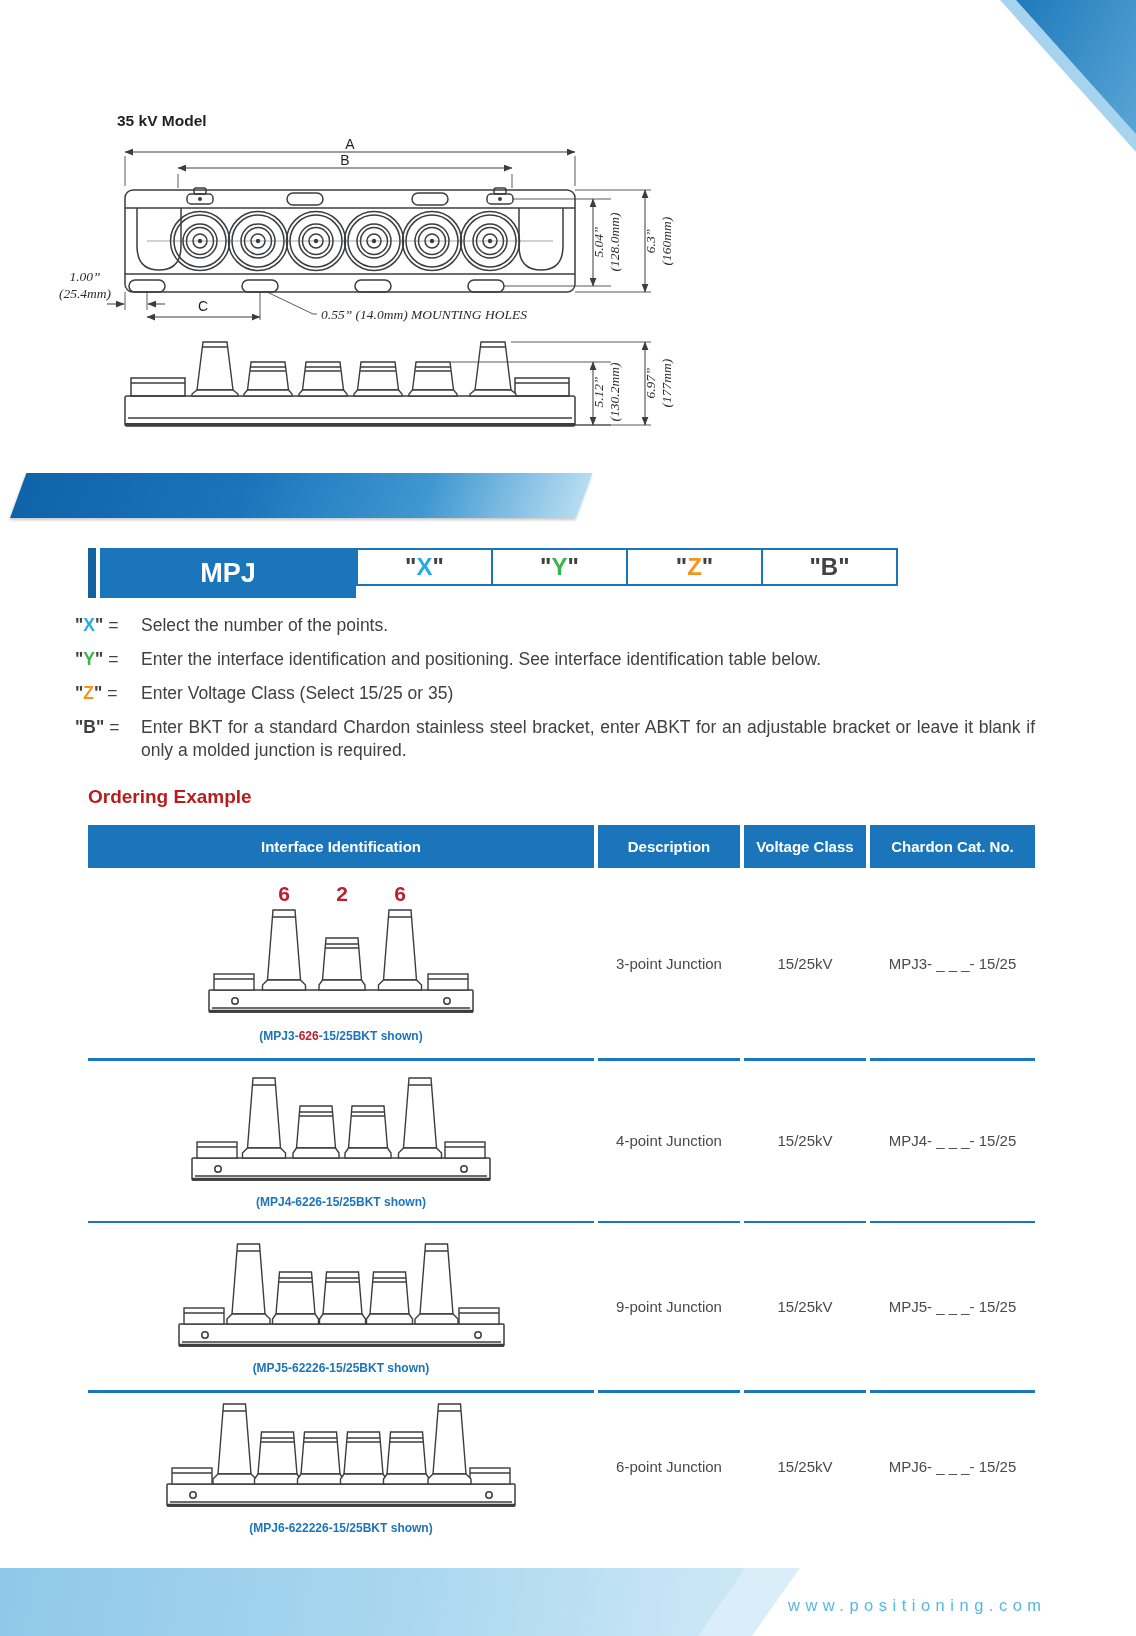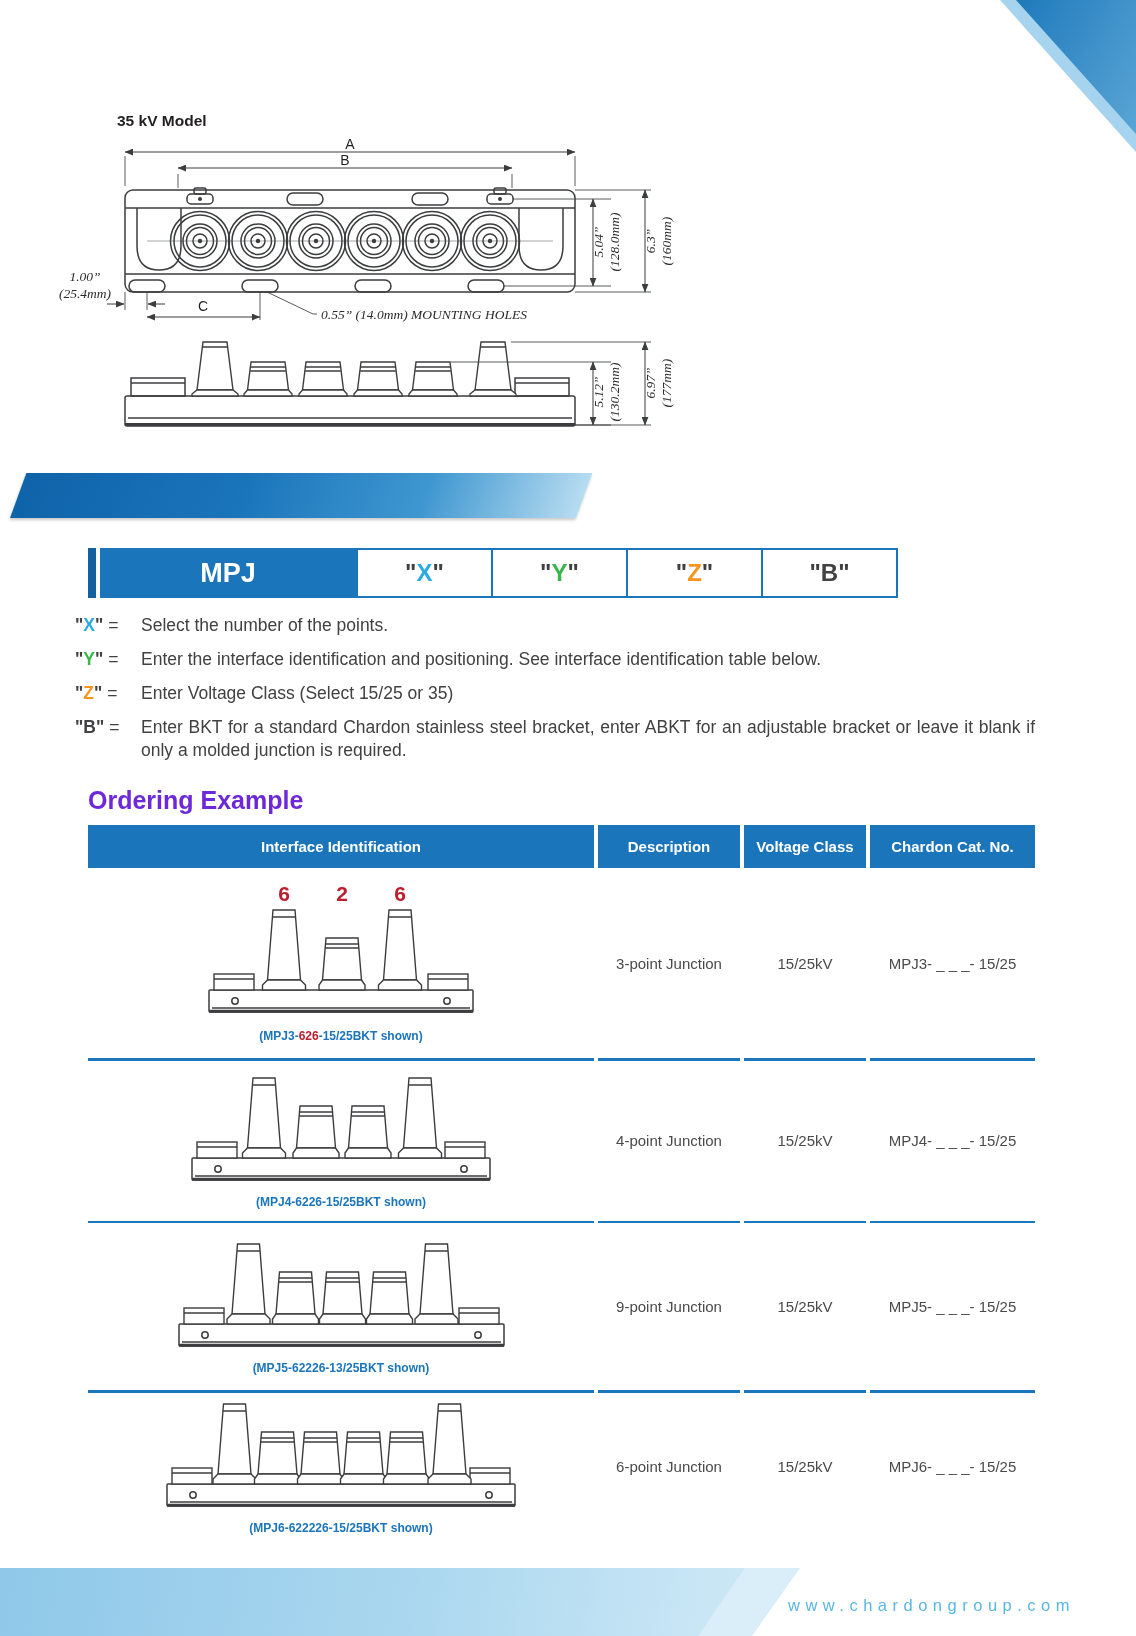--- a/index.html
+++ b/index.html
@@ -32,41 +32,41 @@
   .dimit{font-family:"Liberation Serif",serif;font-style:italic;font-size:13.5px;fill:#2b2b2d;}
   
   .banner{position:absolute;left:10px;top:473px;width:566px;height:45px;
     transform:skewX(-20deg);transform-origin:bottom left;
     background:linear-gradient(90deg,#0f63a9 0%,#1b75bb 40%,#3f97d0 72%,#b7dcf1 100%);
     box-shadow:0 2px 3px rgba(0,0,0,.22);}
   .banner-text{position:absolute;left:105px;top:478px;width:430px;text-align:center;
     font-size:29px;font-weight:bold;font-style:italic;color:#ffffff;letter-spacing:.5px;
     text-shadow:1px 1px 1px rgba(0,0,0,.25);}
   
-  .mpj-row{position:absolute;left:88px;top:548px;width:810px;height:50px;display:flex;}
+  .mpj-row{position:absolute;left:88px;top:548px;width:810px;height:38px;display:flex;}
   .mpj-sliver{width:8px;height:50px;background:#14619f;margin-right:4px;}
   .mpj-base{width:256px;height:50px;background:#1b75bb;color:#fff;font-size:27px;font-weight:bold;
     display:flex;align-items:center;justify-content:center;}
   .mpj-cells{flex:1;display:flex;border:2px solid #1b75bb;box-sizing:border-box;background:#fff;}
   .mpj-cell{flex:1;display:flex;align-items:center;justify-content:center;
     font-size:24px;font-weight:bold;border-left:2px solid #1b75bb;}
   .mpj-cell:first-child{border-left:none;}
   .q{color:#414042;}
   .c-x .cl{color:#29abe2;} .c-y .cl{color:#39b54a;} .c-z .cl{color:#f7941e;} .c-b .cl{color:#414042;}
   
   .legend{position:absolute;left:75px;top:614px;width:960px;}
   .lg-line{display:flex;margin-bottom:11px;font-size:17.5px;line-height:23px;color:#414042;}
   .lg-key{flex:none;width:66px;font-weight:bold;}
   .lg-key .q{font-weight:bold;}
   .lg-eq{font-weight:normal;}
   .lg-text{flex:1;max-width:900px;}
   .lg-text.justify{text-align:justify;}
   .lc-x{color:#29abe2;} .lc-y{color:#39b54a;} .lc-z{color:#f7941e;} .lc-b{color:#414042;}
   
-  .ex-heading{position:absolute;left:88px;top:786px;font-size:25px;font-weight:bold;color:#6d28d9;}
+  .ex-heading{position:absolute;left:88px;top:786px;font-size:19px;font-weight:bold;color:#b91c1c;}
   .ex-table{position:absolute;left:88px;top:825px;width:947px;}
   .ex-head,.ex-row,.ex-sep{display:grid;grid-template-columns:506px 142px 122px 165px;column-gap:4px;}
   .ex-head-cell{background:#1b75bb;color:#fff;font-size:15px;font-weight:bold;height:43px;
     display:flex;align-items:center;justify-content:center;}
   .ex-row{align-items:center;}
   .ex-cell{font-size:15px;color:#4a4a4c;text-align:center;}
   .ex-sep div{height:2.5px;background:#1b77bd;}
   .fig{display:flex;flex-direction:column;align-items:center;justify-content:center;}
   .caption{margin-top:5px;font-size:12px;font-weight:bold;color:#1b75bb;}
   .caption .accent{color:#be1e2d;}
@@ -75,21 +75,21 @@
 </style>
 </head>
 <body>
 
 <div id="page">
 
   <div class="corner-lite"></div>
   <div class="corner-dark"></div>
   <div class="foot-lite"></div>
   <div class="foot-band"></div>
-  <div class="foot-url">www.chardongroup.com</div>
+  <div class="foot-url">www.positioning.com</div>
 
   <div class="model-label">35 kV Model</div>
 
   <svg id="tech" viewBox="0 0 660 330" width="660" height="330">
     <defs>
       <marker id="ae" viewBox="0 0 10 8" refX="9.5" refY="4" markerWidth="9" markerHeight="7" orient="auto">
         <path d="M0 0 L10 4 L0 8 z" fill="#3c3d3f"></path>
       </marker>
       <marker id="as" viewBox="0 0 10 8" refX="0.5" refY="4" markerWidth="9" markerHeight="7" orient="auto">
         <path d="M10 0 L0 4 L10 8 z" fill="#3c3d3f"></path>
@@ -386,21 +386,21 @@
               <line x1="160.5" y1="64" x2="194.5" y2="64" class="ol"></line>
               <polygon points="158,96 197,96 200.5,101 200.5,106 154.5,106 154.5,101" class="fw"></polygon>
               <polygon points="208.5,54 240.5,54 244,96 205,96" class="fw"></polygon>
               <line x1="207.9" y1="60" x2="241.1" y2="60" class="ol"></line>
               <line x1="207.5" y1="64" x2="241.5" y2="64" class="ol"></line>
               <polygon points="205,96 244,96 247.5,101 247.5,106 201.5,106 201.5,101" class="fw"></polygon>
               <polygon points="260.5,26 282.5,26 288,96 255,96" class="fw"></polygon>
               <line x1="260" y1="33" x2="283" y2="33" class="ol"></line>
               <polygon points="255,96 288,96 293,101 293,106 250,106 250,101" class="fw"></polygon>
             </svg></div>
-        <div class="caption"><span>(MPJ5-62226-13/25BKT shown)</span><span class="accent"></span><span></span></div>
+        <div class="caption"><span>(MPJ5-62226-15/25BKT shown)</span><span class="accent"></span><span></span></div>
       </div>
       <div class="ex-cell">9-point Junction</div>
       <div class="ex-cell">15/25kV</div>
       <div class="ex-cell">MPJ5- _ _ _- 15/25</div>
     </div>
     <div class="ex-sep">
         <div></div>
         <div></div>
         <div></div>
         <div></div>

